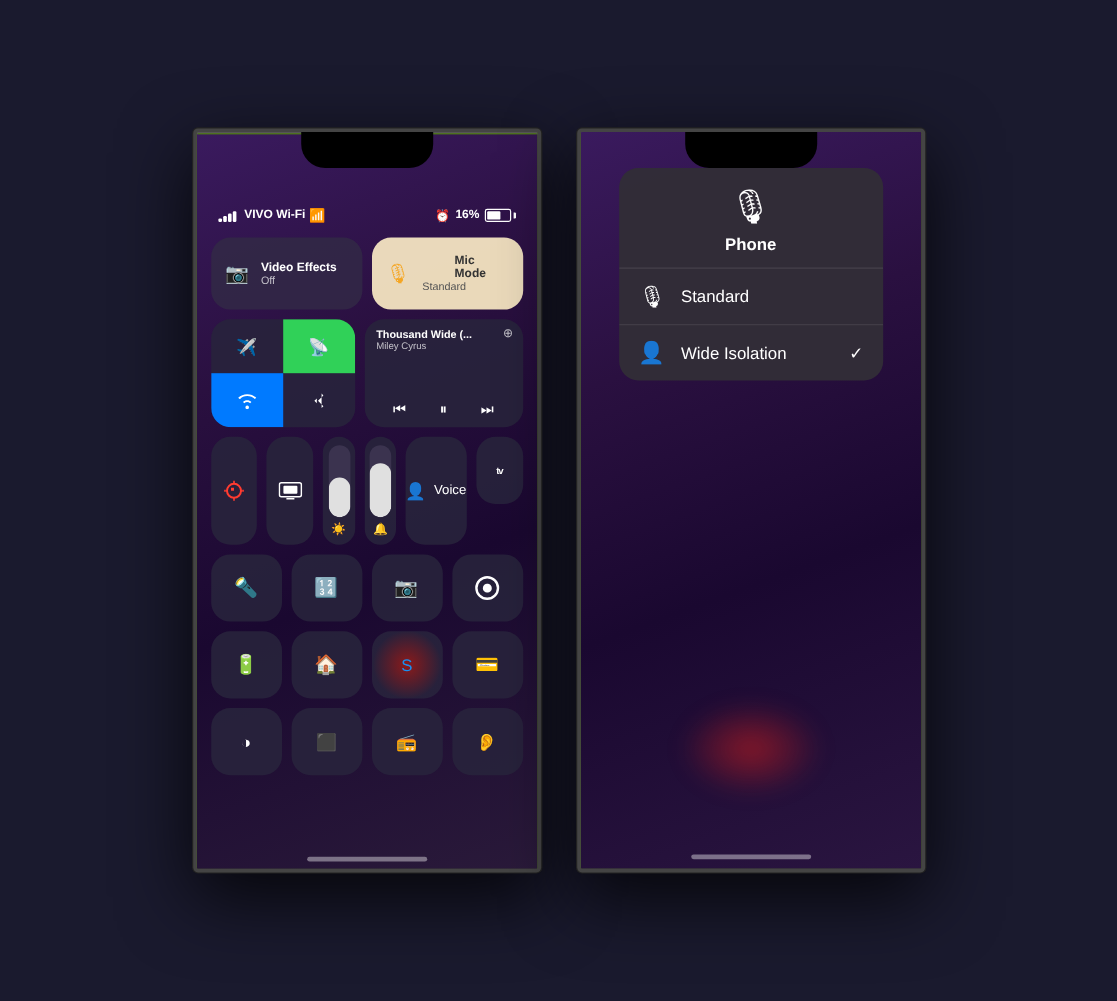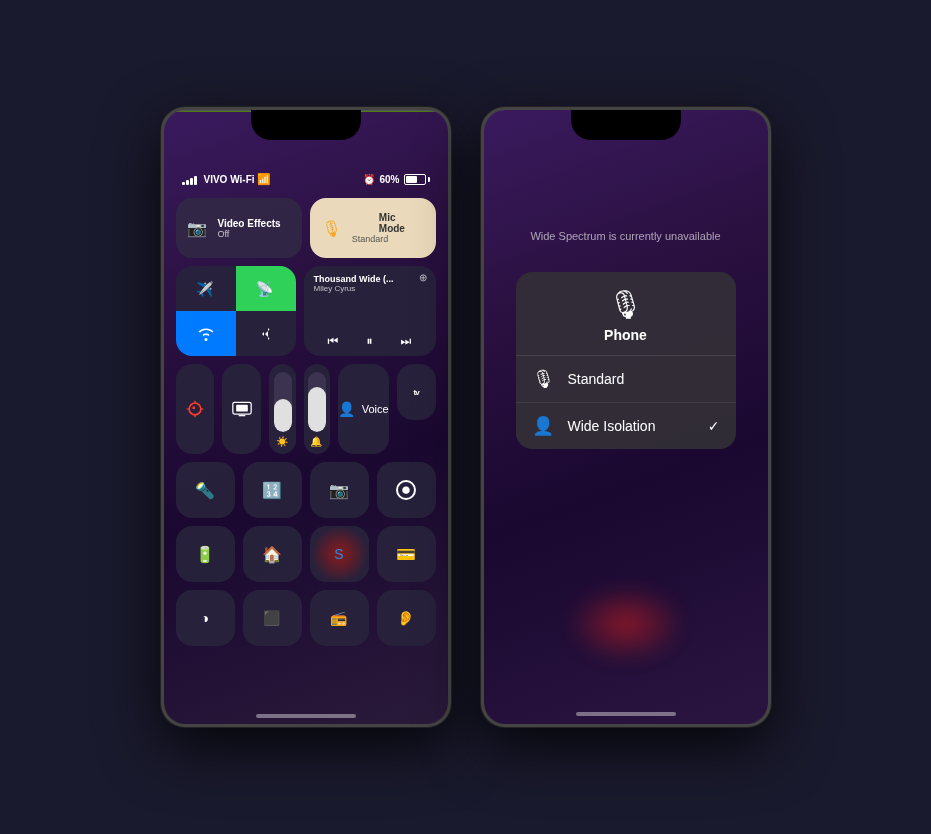--- a/index.html
+++ b/index.html
@@ -12,21 +12,21 @@
       justify-content: center;
       gap: 30px;
       font-family: -apple-system, BlinkMacSystemFont, 'SF Pro Display', 'Helvetica Neue', sans-serif;
       overflow: hidden;
     }
 
     
     .phone {
       width: 290px;
       height: 620px;
-      border-radius: 24px;
+      border-radius: 4px;
       border: 3px solid #444;
       position: relative;
       overflow: hidden;
       background: #4d7c0f;
       box-shadow: 0 0 0 1px #222, 0 20px 60px rgba(0,0,0,0.8), inset 0 0 0 1px #555;
     }
 
     .phone::before {
       content: '';
       position: absolute;
@@ -425,21 +425,21 @@
           <div class="bar" style="height:3px"></div>
           <div class="bar" style="height:5px"></div>
           <div class="bar" style="height:7px"></div>
           <div class="bar" style="height:9px"></div>
         </div>
         <span style="margin-left:4px;">VIVO Wi-Fi</span>
         <span style="font-size:11px;">📶</span>
       </div>
       <div class="status-right">
         <span>⏰</span>
-        <span>60%</span>
+        <span>16%</span>
         <div class="battery">
           <div class="battery-body">
             <div class="battery-fill"></div>
           </div>
           <div class="battery-tip"></div>
         </div>
       </div>
     </div>
 
     <div class="cc-grid">
@@ -578,21 +578,20 @@
 
     </div>
 
     <div class="home-indicator"></div>
   </div>
 </div>
 
 <div class="phone phone-right">
   <div class="screen">
 
-    <div class="unavailable-text">Wide Spectrum is currently unavailable</div>
 
     <div class="mic-menu">
       <div class="mic-menu-header">
         <div class="mic-header-icon">🎙</div>
         <div class="mic-header-title">Phone</div>
       </div>
 
       <div class="mic-menu-item">
         <span class="mic-item-icon">🎙</span>
         <span class="mic-item-label">Standard</span>

